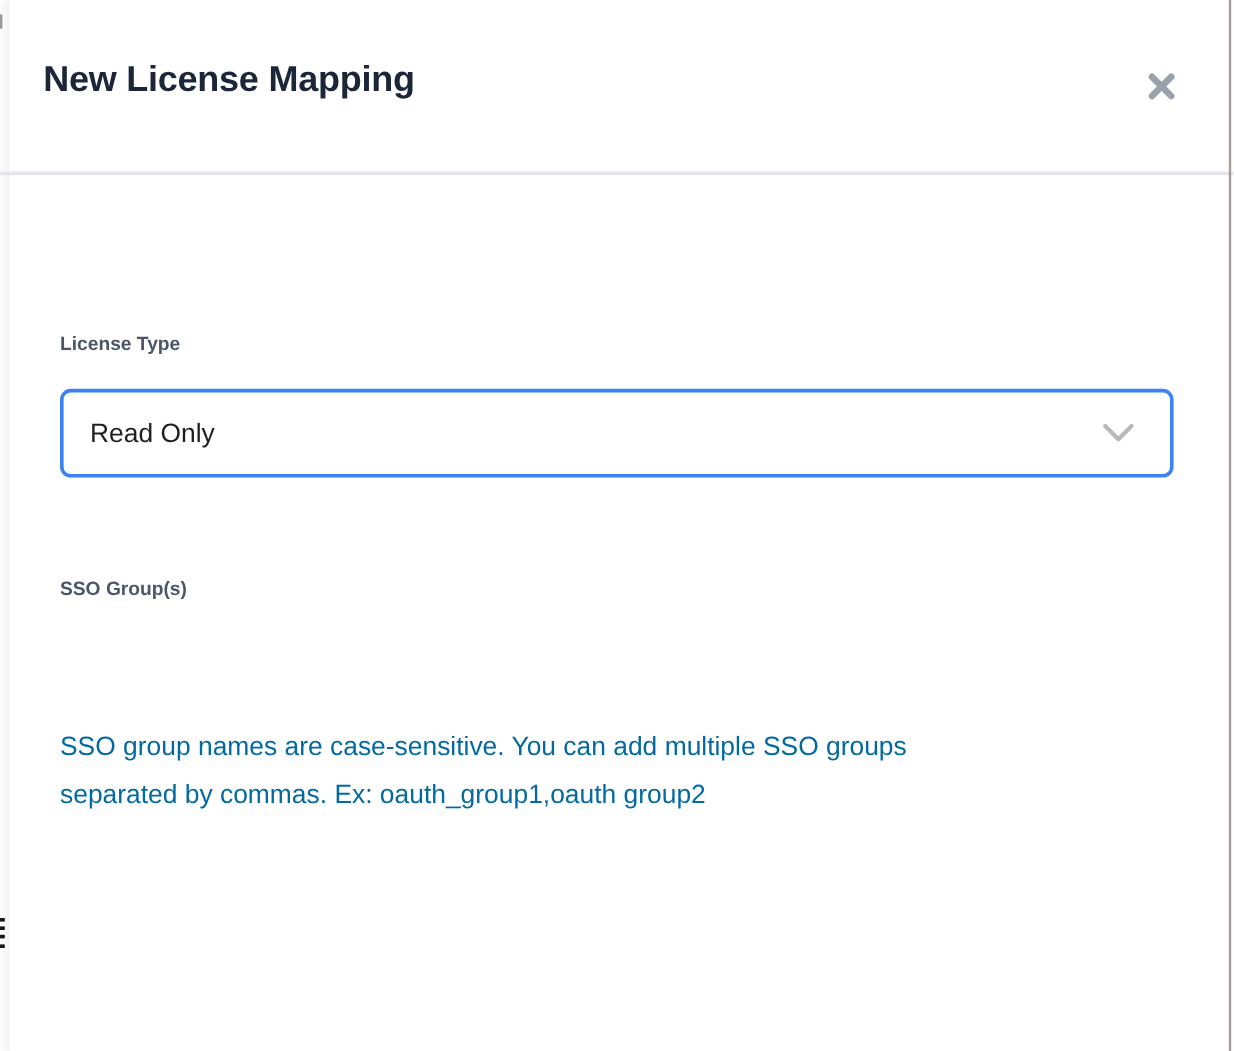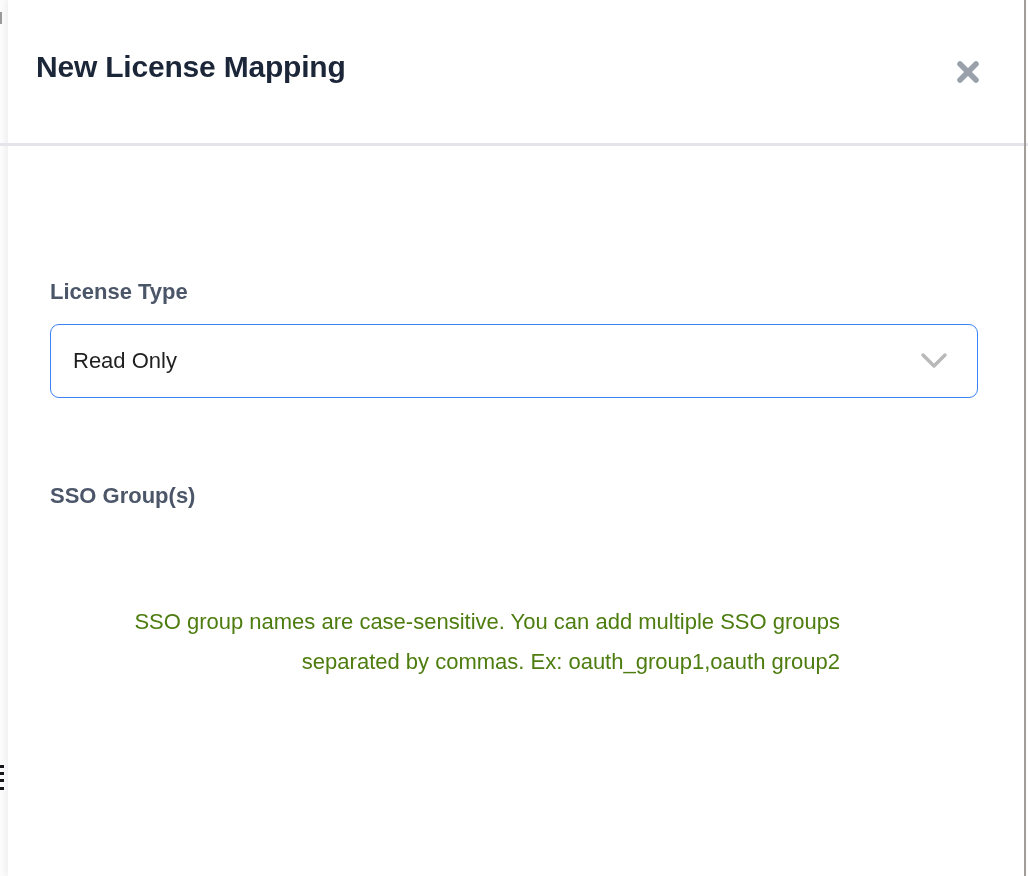--- a/index.html
+++ b/index.html
@@ -50,44 +50,44 @@
     position: absolute; left: -8px; top: 143px; width: 1028px; height: 3px;
     background: #e4e4ea;
   }
   .modal-body { position: absolute; left: 0; top: 146px; width: 1016px; height: 730px; }
   .subtitle {
     position: absolute; left: 42px; top: 40px;
     font-size: 21px; color: #1a1a1a;
   }
   .field-label {
     position: absolute; left: 42px;
-    font-size: 22px; font-weight: 700; color: #4c5669;
+    font-size: 16px; font-weight: 700; color: #4c5669;
   }
   .label-license { top: 133px; }
   .label-sso { top: 313px; margin-top: 24px; }
   .select-control {
     position: absolute; left: 42px; top: 178px; width: 928px; height: 74px;
-    background: #ffffff; border: 1px solid #3b82f6; border-radius: 9px;
+    background: #ffffff; border: 3px solid #3b82f6; border-radius: 9px;
     display: flex; align-items: center; cursor: pointer;
   }
   .select-value {
     padding-left: 22px; font-size: 22px; color: #1f1f1f; flex: 1;
   }
   .select-chevron {
     margin-right: 28px; display: flex; align-items: center;
   }
   .text-input {
     position: absolute; left: 42px; top: 358px; width: 928px; height: 76px;
     background: #ffffff; border: 1px solid #c8c8cd; border-radius: 9px;
     padding-left: 22px; font-size: 22px; color: #1a2234;
     font-family: "Liberation Sans", "DejaVu Sans", sans-serif; outline: none;
   }
   .helper-text {
     position: absolute; left: 42px; top: 456px; max-width: 790px;
-    font-size: 22px; line-height: 40px; color: #4d7c0f; text-align: right;
+    font-size: 22px; line-height: 40px; color: #0369a1;
   }
 </style>
 </head>
 <body>
 
 <div class="viewport">
 
   <div class="page-edge">
     <div class="edge-mark"></div>
     <div class="edge-dash" style="top:765px"></div>

